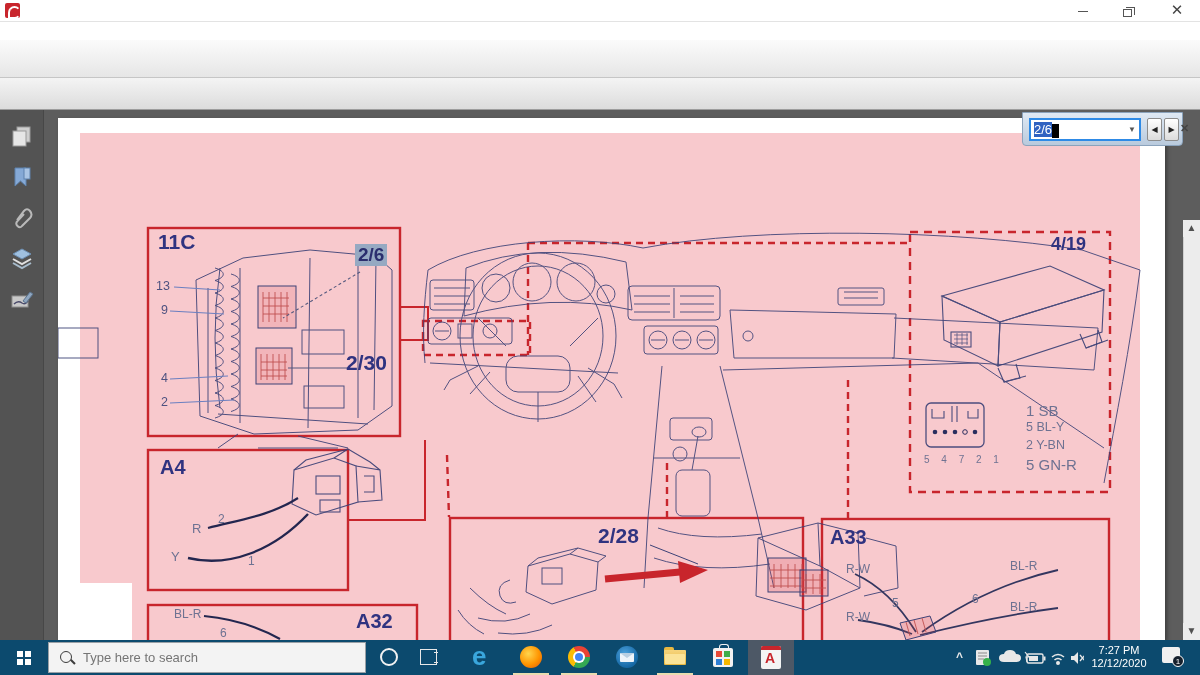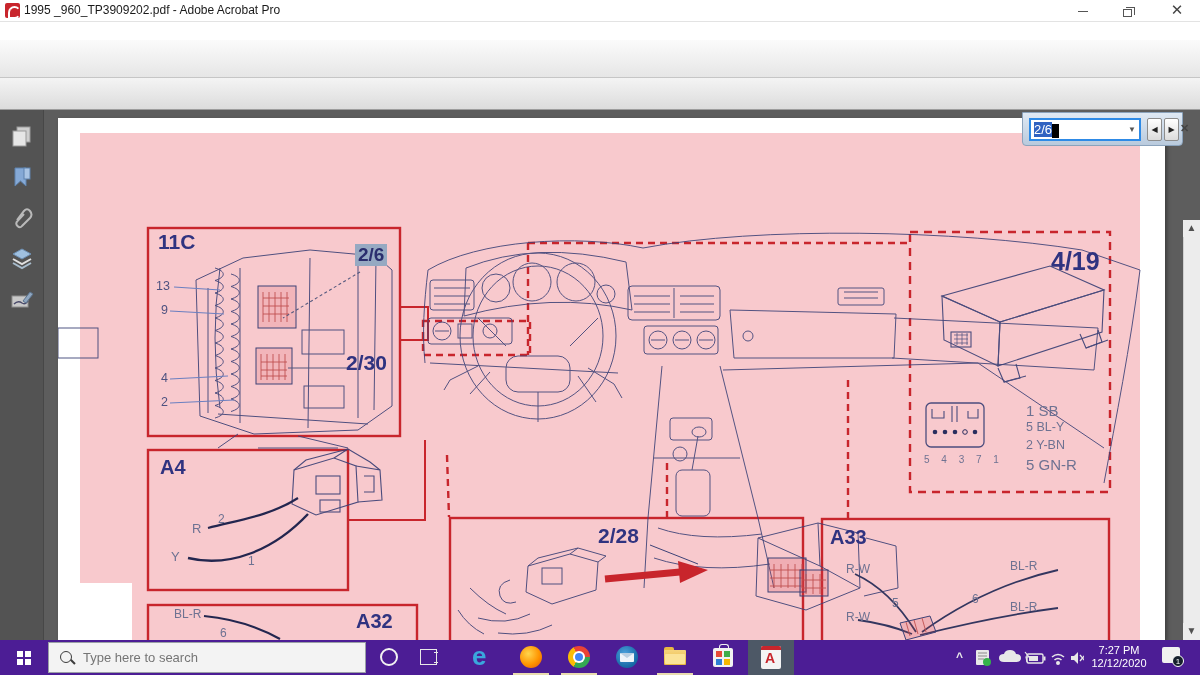--- a/index.html
+++ b/index.html
@@ -65,21 +65,21 @@
   #findbar { left:1022px; top:112px; width:161px; height:34px; background:linear-gradient(#dfe9f4,#b9cadd); border:1px solid #8ba3bc; border-radius:0 0 4px 4px; z-index:5; }
   #find-input { position:absolute; left:6px; top:5px; width:112px; height:23px; background:#fff; border:2px solid #2e8ae6; font-size:13px; padding:2px 3px; }
   #find-input .sel { background:#2f62c1; color:#fff; }
   #find-caret { display:inline-block; width:7px; height:14px; background:#000; vertical-align:middle; }
   #find-dd { position:absolute; right:3px; top:5px; font-size:8px; color:#555; }
   .findnav { position:absolute; top:5px; width:15px; height:23px; background:linear-gradient(#fff,#dcdcdc); border:1px solid #8d8d8d; border-radius:2px; font-size:8px; color:#222; text-align:center; line-height:22px; }
   #find-prev { left:124px; } #find-next { left:141px; }
   #find-close { position:absolute; left:157px; top:9px; color:#444; font-weight:bold; font-size:11px; }
 
   
-  #taskbar { left:0; top:640px; width:1200px; height:35px; background:#4c1d95; }
+  #taskbar { left:0; top:640px; width:1200px; height:35px; background:#0c4a6e; }
   #start-btn { left:0; top:0; width:48px; height:35px; }
   .winlogo { position:absolute; left:17px; top:11px; width:14px; height:14px; }
   .winlogo div { position:absolute; width:6px; height:6px; background:#fff; }
   #tb-search { left:48px; top:2px; width:318px; height:31px; background:#f3f3f3; border:1px solid #9aa0a6; font-size:13px; color:#3c3c3c; padding-left:34px; }
   #tb-search-ico { left:60px; top:11px; width:12px; height:12px; border:1.6px solid #3c3c3c; border-radius:50%; }
   #tb-search-ico::after { content:""; position:absolute; left:9px; top:9px; width:6px; height:1.6px; background:#3c3c3c; transform:rotate(45deg); }
   #cortana { left:380px; top:8px; width:18px; height:18px; border:2px solid #f2f2f2; border-radius:50%; }
   #taskview { left:420px; top:9px; width:17px; height:16px; border:1.5px solid #e8e8e8; }
   #taskview::after { content:""; position:absolute; left:13px; top:2px; width:4px; height:9px; border-top:1.5px solid #e8e8e8; border-bottom:1.5px solid #e8e8e8; }
   .appico { top:0; width:46px; height:35px; }
@@ -104,21 +104,20 @@
   #notif .bubble::after{ content:""; position:absolute; left:2px; bottom:-4px; border:4px solid transparent; border-top-color:#f0f0f0; }
   #notif .badge { position:absolute; left:10px; top:8px; width:12px; height:12px; background:#16202c; border:1px solid #fff; border-radius:50%; color:#fff; font-size:8px; text-align:center; line-height:11px; }
 </style>
 </head>
 <body>
 
 <div id="screen">
 
   <div id="titlebar" class="abs">
     <div class="pdficon abs"></div>
-    <div class="title abs">1995 _960_TP3909202.pdf - Adobe Acrobat Pro</div>
     <div id="btn-min" class="wbtn abs"><span class="min-glyph"></span></div>
     <div id="btn-restore" class="wbtn abs"><span class="restore-glyph"></span></div>
     <div id="btn-close" class="wbtn abs"><span>✕</span></div>
   </div>
 
 
   <div id="toolbar1" class="abs">
     <div id="create-btn" class="abs toolbtn">
       <svg class="abs" style="left:5px;top:4px" width="22" height="20" viewBox="0 0 22 20">
         <path d="M4,1 h9 l4,4 v13 h-13 z" fill="#fdfdfd" stroke="#8a8a8a"></path>
@@ -465,26 +464,26 @@
       <div class="dlabel" style="left:540px;top:406px;font-size:21px">2/28</div>
 
       <div class="dlabel" style="left:772px;top:408px;font-size:20px">A33</div>
       <div class="wlabel" style="left:788px;top:444px">R-W</div>
       <div class="wlabel" style="left:834px;top:478px">5</div>
       <div class="wlabel" style="left:788px;top:492px">R-W</div>
       <div class="wlabel" style="left:952px;top:441px">BL-R</div>
       <div class="wlabel" style="left:914px;top:474px">6</div>
       <div class="wlabel" style="left:952px;top:482px">BL-R</div>
 
-      <div class="dlabel" style="left:993px;top:129px;font-size:25px">4/19</div>
+      <div class="dlabel" style="left:993px;top:116px;font-size:18px">4/19</div>
       <div class="wlabel" style="left:968px;top:284px;font-size:15px">1 SB</div>
       <div class="wlabel" style="left:968px;top:302px;font-size:12.5px">5 BL-Y</div>
       <div class="wlabel" style="left:968px;top:320px;font-size:12.5px">2 Y-BN</div>
       <div class="wlabel" style="left:968px;top:338px;font-size:15px">5 GN-R</div>
-      <div class="wlabel" style="left:866px;top:336px;font-size:10px;letter-spacing:4.5px">5 4 3 7 1</div>
+      <div class="wlabel" style="left:866px;top:336px;font-size:10px;letter-spacing:4.5px">5 4 7 2 1</div>
     </div>
 
     <div id="vscroll" class="abs"></div>
     <div class="abs scroll-arrow" style="top:110px">▲</div>
     <div id="scroll-thumb" class="abs"></div>
     <div class="abs scroll-arrow" style="top:513px">▼</div>
   </div>
 
   <div id="findbar" class="abs">
     <div id="find-input">

